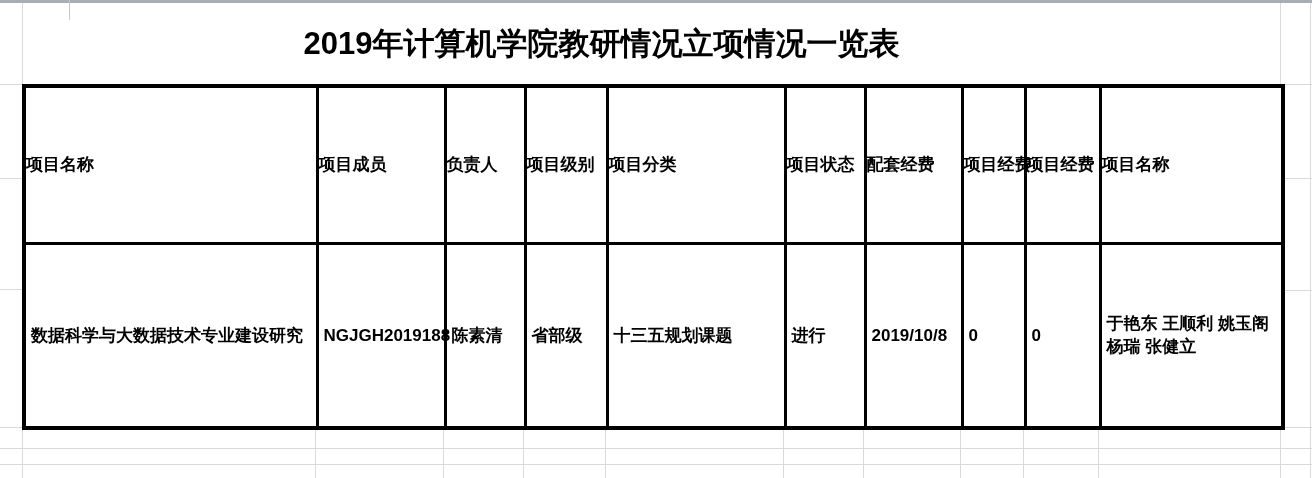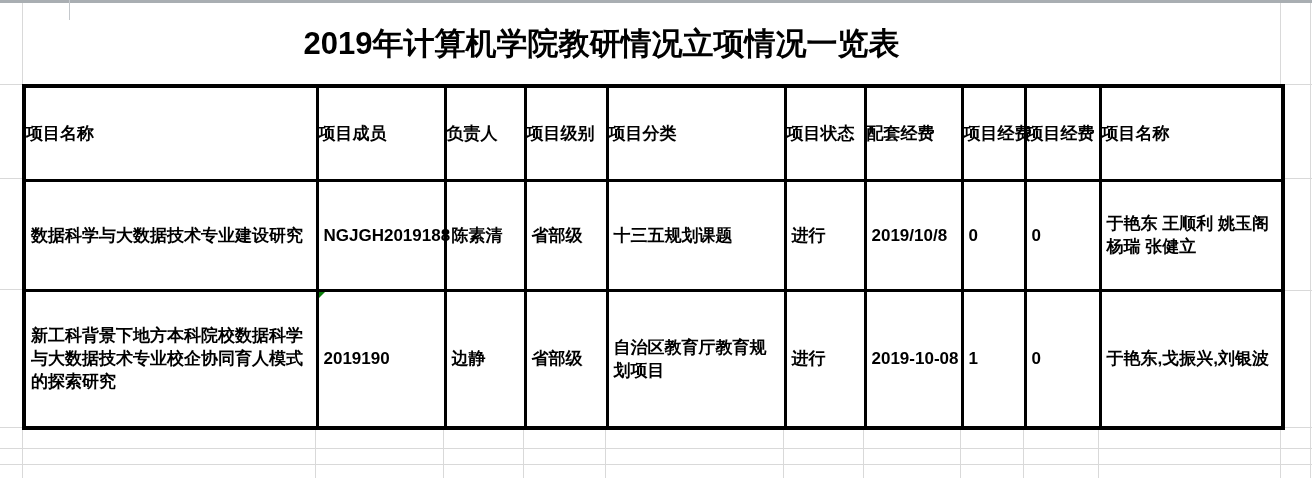--- a/index.html
+++ b/index.html
@@ -117,29 +117,14 @@
     <td class="nowrap">NGJGH2019188</td>
     <td>陈素清</td>
     <td>省部级</td>
     <td class="wrap">十三五规划课题</td>
     <td>进行</td>
     <td class="nowrap">2019/10/8</td>
     <td>0</td>
     <td>0</td>
     <td class="wrap">于艳东  王顺利  姚玉阁  杨瑞 张健立</td>
   </tr>
-  <tr class="r2">
-    <td class="wrap">新工科背景下地方本科院校数据科学与大数据技术专业校企协同育人模式的探索研究</td>
-    <td class="nowrap code-cell">
-      <span class="num-as-text"></span>
-      <span>2019190</span>
-    </td>
-    <td>边静</td>
-    <td>省部级</td>
-    <td class="wrap">自治区教育厅教育规划项目</td>
-    <td>进行</td>
-    <td class="nowrap">2019-10-08</td>
-    <td>1</td>
-    <td>0</td>
-    <td class="wrap">于艳东,戈振兴,刘银波</td>
-  </tr>
 </tbody>
   </table>
 
 </body></html>

